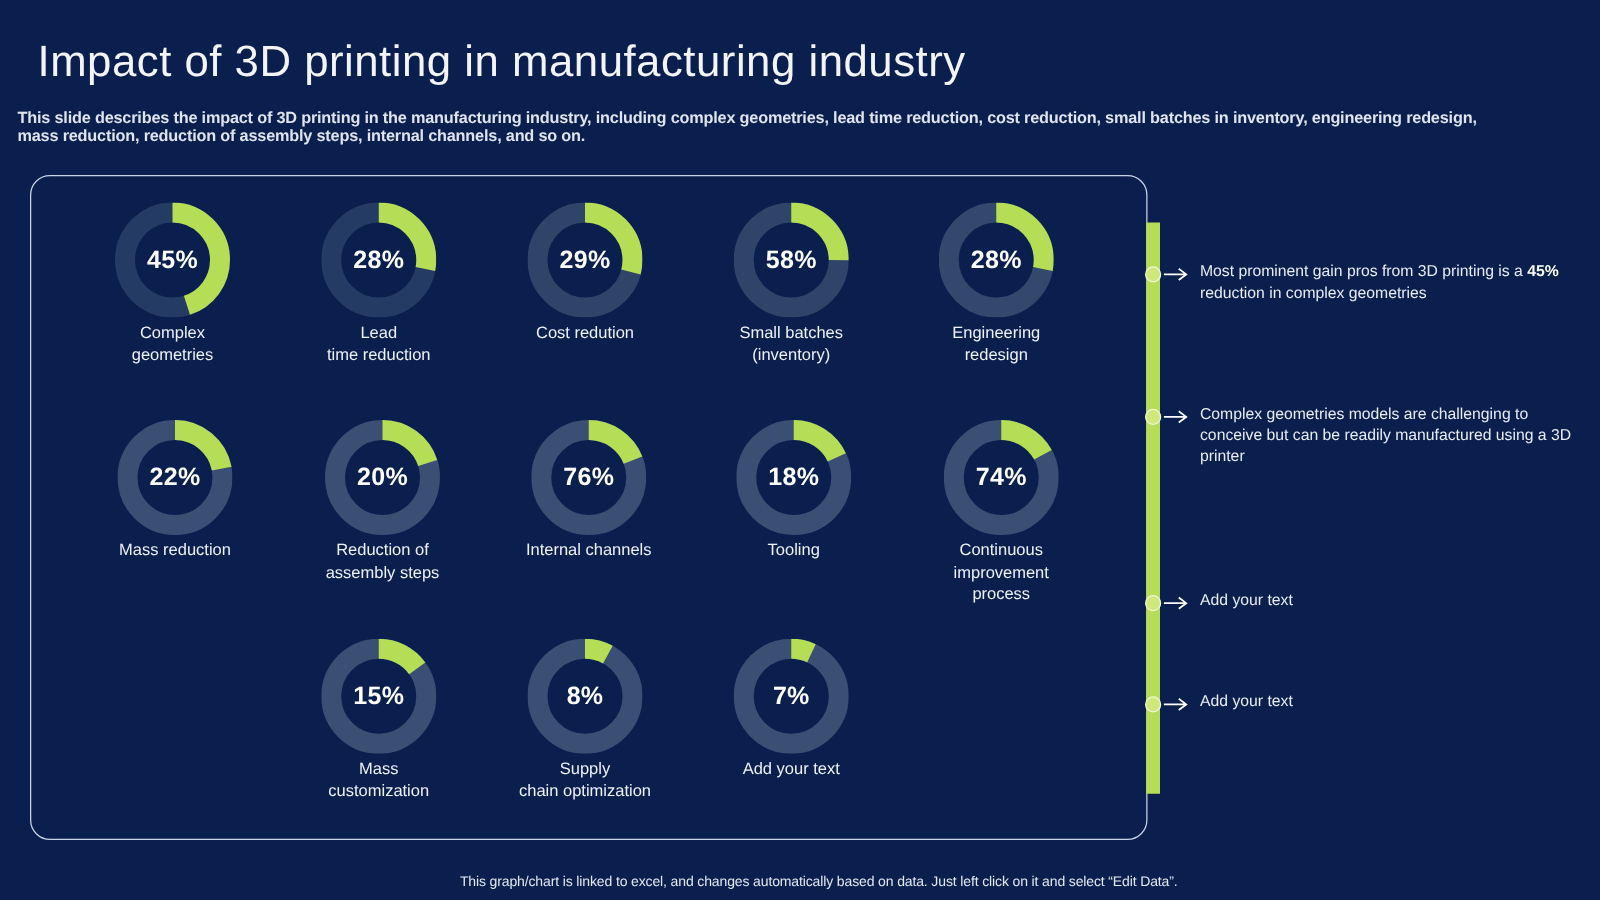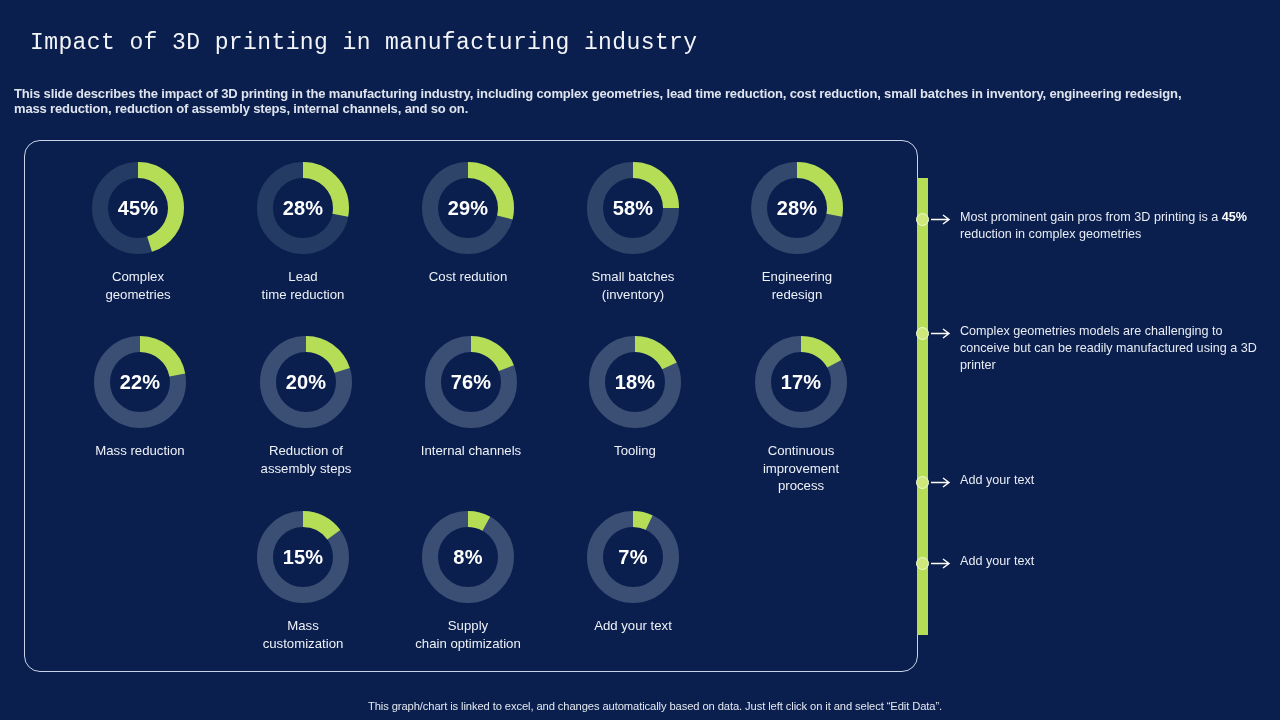--- a/index.html
+++ b/index.html
@@ -12,22 +12,22 @@
   .slide {
     position: relative;
     width: 1280px; height: 720px;
     background: #0a1f4e;
   }
 
   
   .title {
     position: absolute;
     left: 30px; top: 30px;
-    font-family: Liberation Mono, monospace;
-    font-size: 23px;
+    font-family: Liberation Sans, sans-serif;
+    font-size: 35px;
     font-weight: 400;
     color: #f2f4f8;
     letter-spacing: 0.4px;
     white-space: nowrap;
   }
   .subtitle {
     position: absolute;
     left: 14px; top: 87px;
     width: 1180px;
     font-size: 13px;
@@ -64,21 +64,21 @@
     width: 92px; height: 92px;
     display: flex;
     align-items: center;
     justify-content: center;
     font-size: 20px;
     font-weight: bold;
     color: #ffffff;
     letter-spacing: 0.2px;
   }
   .donut-label {
-    margin-top: 14px;
+    margin-top: 3px;
     font-size: 13.2px;
     line-height: 17.5px;
     color: #eef1f7;
     white-space: pre-line;
   }
 
   
   .rail {
     position: absolute;
     left: 917px; top: 178px;
@@ -228,21 +228,21 @@
           <div class="donut-value">18%</div>
         </div>
         <div class="donut-label">Tooling</div>
       </div>
       <div class="donut-cell" style="left: 716px; top: 336px;">
         <div class="donut-wrap">
           <svg width="92" height="92" viewBox="0 0 92 92">
             <circle cx="46" cy="46" r="38" fill="none" stroke="#3b4f75" stroke-width="16"></circle>
             <circle cx="46" cy="46" r="38" fill="none" stroke="#b5dd55" stroke-width="16" stroke-dasharray="40.59 238.76" transform="rotate(-90 46 46)"></circle>
           </svg>
-          <div class="donut-value">17%</div>
+          <div class="donut-value">74%</div>
         </div>
         <div class="donut-label">Continuous
 improvement
 process</div>
       </div>
       <div class="donut-cell" style="left: 218px; top: 511px; text-align: center;">
         <div class="donut-wrap">
           <svg width="92" height="92" viewBox="0 0 92 92">
             <circle cx="46" cy="46" r="38" fill="none" stroke="#3b4f75" stroke-width="16"></circle>
             <circle cx="46" cy="46" r="38" fill="none" stroke="#b5dd55" stroke-width="16" stroke-dasharray="35.81 238.76" transform="rotate(-90 46 46)"></circle>

